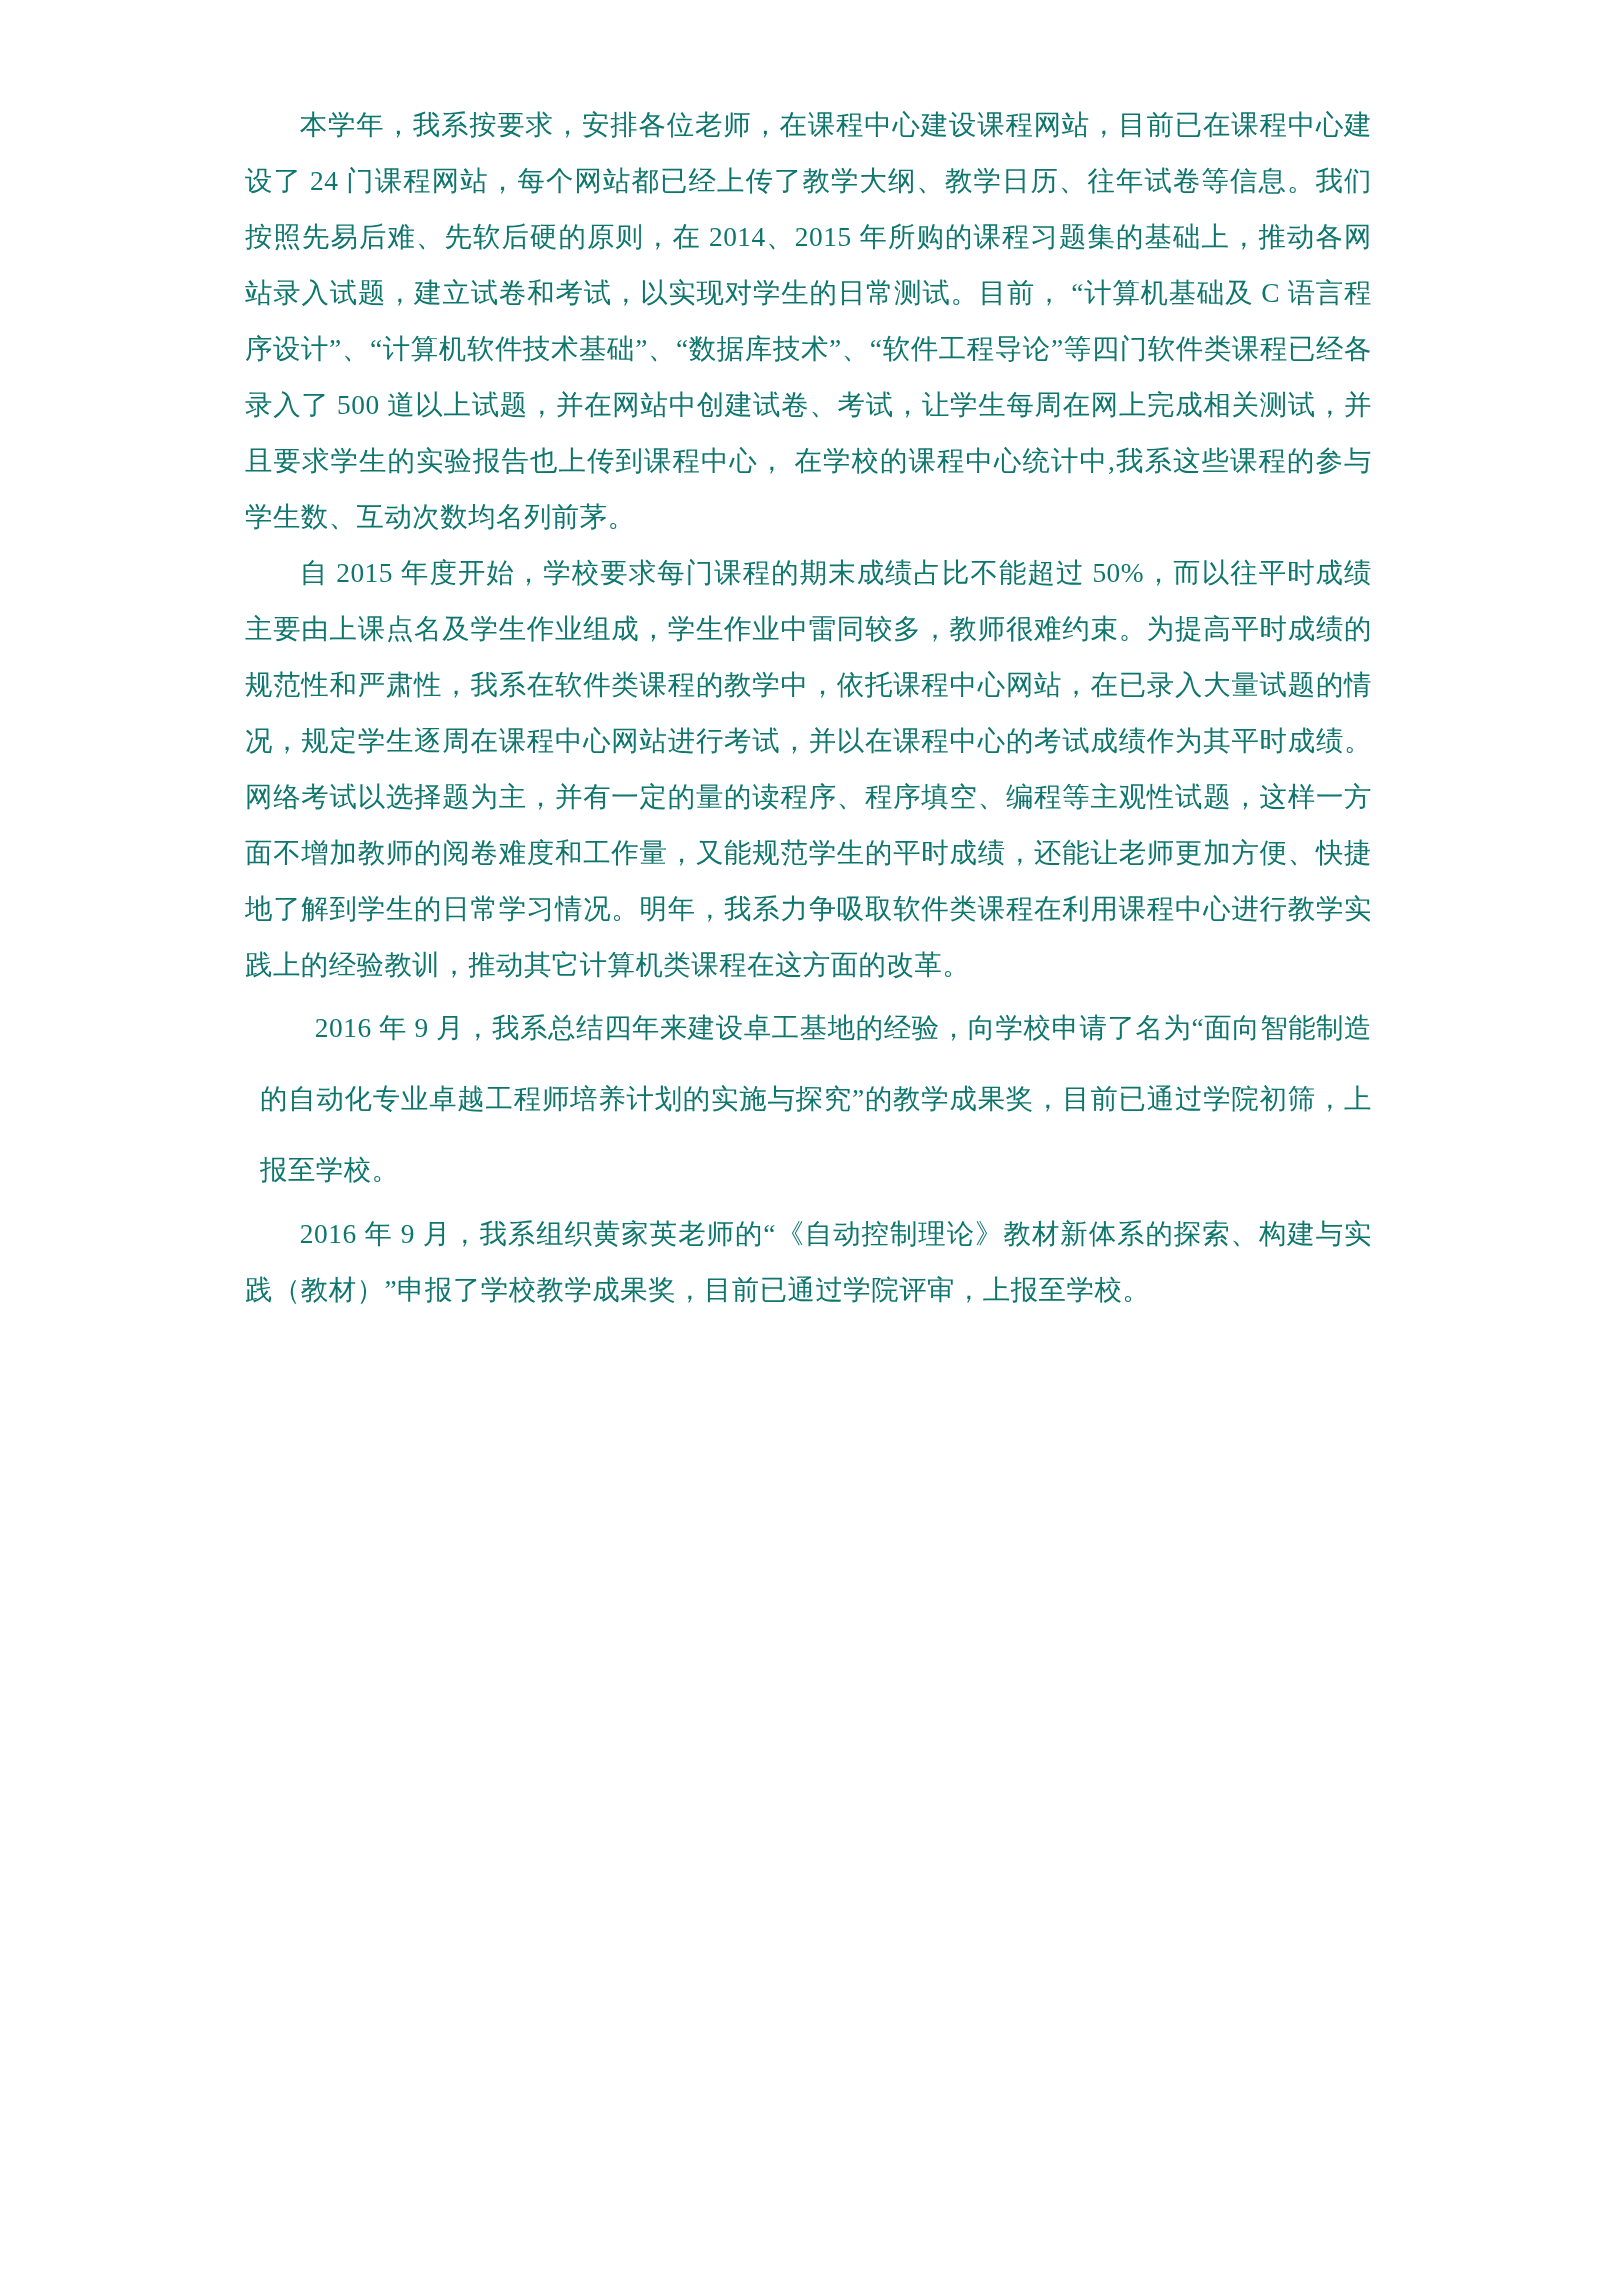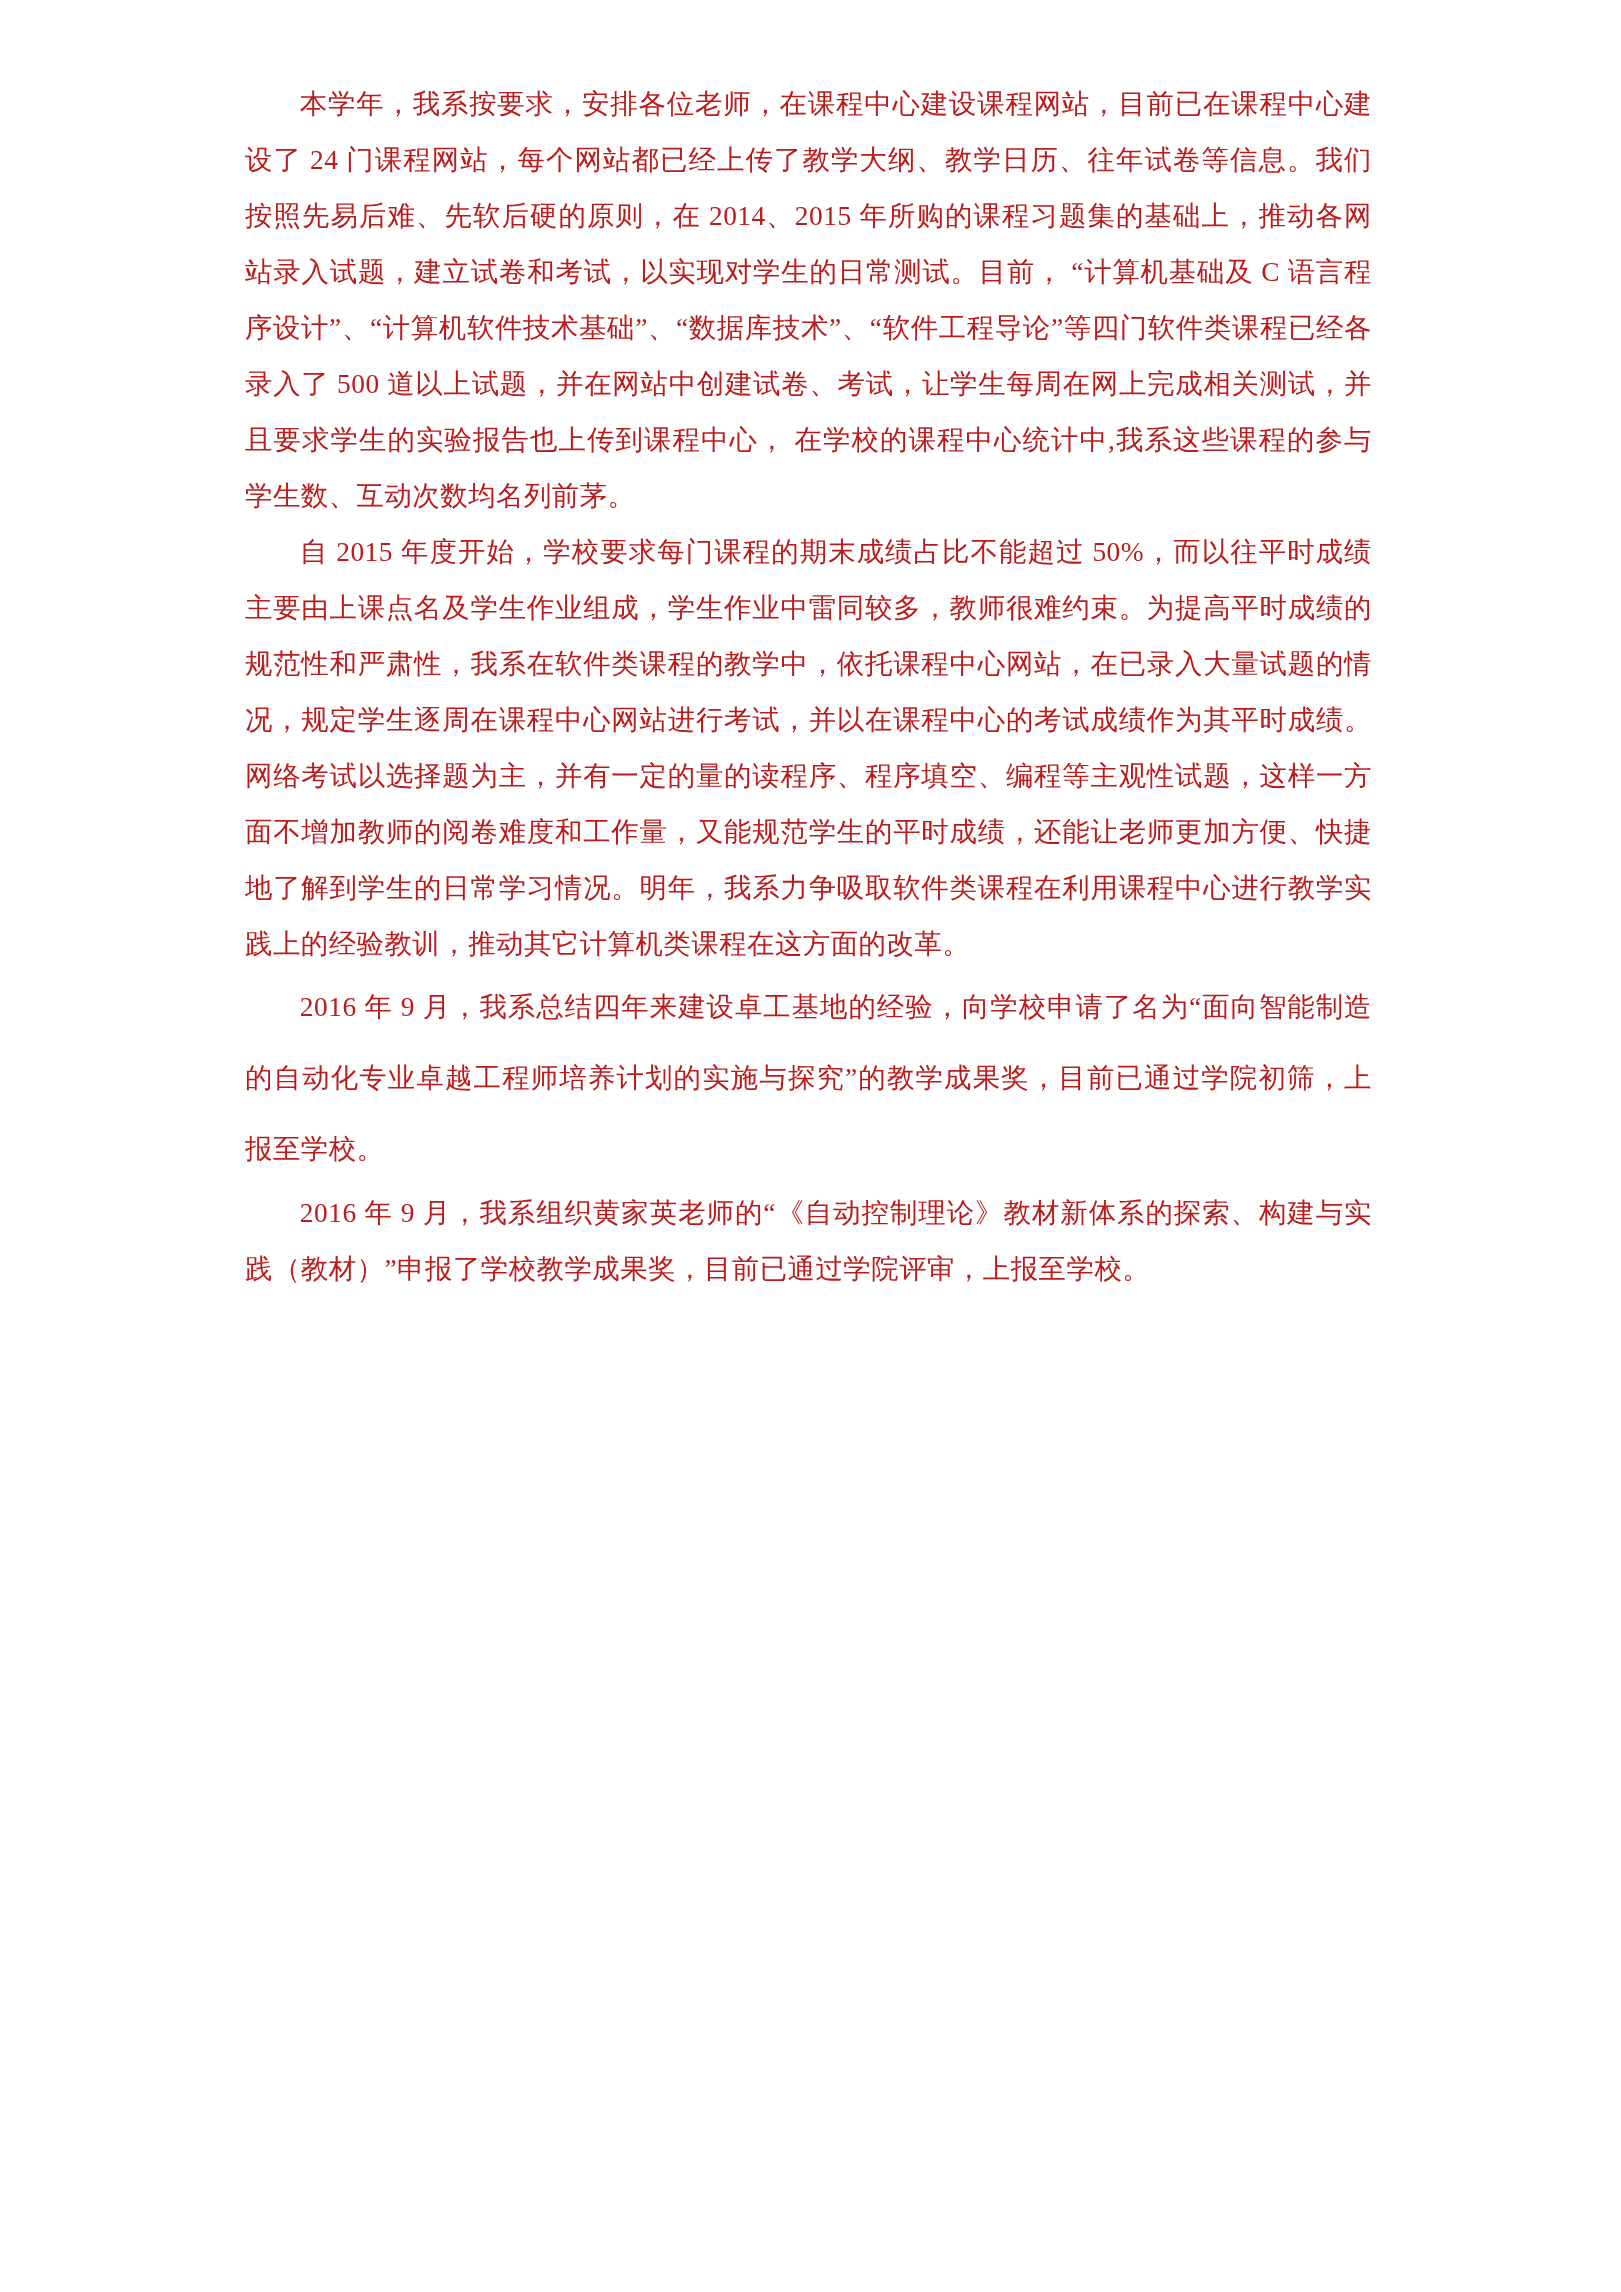--- a/index.html
+++ b/index.html
@@ -14,35 +14,36 @@
     font-family: "Liberation Serif", "DejaVu Serif", serif;
   }
   .page {
     position: absolute;
     left: 0;
     top: 0;
     width: 1621px;
     height: 2293px;
     background: #ffffff;
     box-sizing: border-box;
-    padding: 76px 249px 0 245px;
-    color: #b91c1c;
+    padding: 97px 249px 0 245px;
+    color: #0f766e;
   }
   .para {
     margin: 0;
     font-size: 27.4px;
     line-height: 56px;
     text-indent: 2em;
     text-align: justify;
     text-justify: inter-ideograph;
     letter-spacing: 0.5px;
     word-break: break-all;
   }
   .para.loose {
     line-height: 71px;
+    margin-left: 15px;
   }
 </style>
 </head>
 <body>
 
 <div class="page">
   <p class="para">本学年，我系按要求，安排各位老师，在课程中心建设课程网站，目前已在课程中心建设了 24 门课程网站，每个网站都已经上传了教学大纲、教学日历、往年试卷等信息。我们按照先易后难、先软后硬的原则，在 2014、2015 年所购的课程习题集的基础上，推动各网站录入试题，建立试卷和考试，以实现对学生的日常测试。目前， “计算机基础及 C 语言程序设计”、“计算机软件技术基础”、“数据库技术”、“软件工程导论”等四门软件类课程已经各录入了 500 道以上试题，并在网站中创建试卷、考试，让学生每周在网上完成相关测试，并且要求学生的实验报告也上传到课程中心， 在学校的课程中心统计中,我系这些课程的参与学生数、互动次数均名列前茅。</p>
   <p class="para">自 2015 年度开始，学校要求每门课程的期末成绩占比不能超过 50%，而以往平时成绩主要由上课点名及学生作业组成，学生作业中雷同较多，教师很难约束。为提高平时成绩的规范性和严肃性，我系在软件类课程的教学中，依托课程中心网站，在已录入大量试题的情况，规定学生逐周在课程中心网站进行考试，并以在课程中心的考试成绩作为其平时成绩。网络考试以选择题为主，并有一定的量的读程序、程序填空、编程等主观性试题，这样一方面不增加教师的阅卷难度和工作量，又能规范学生的平时成绩，还能让老师更加方便、快捷地了解到学生的日常学习情况。明年，我系力争吸取软件类课程在利用课程中心进行教学实践上的经验教训，推动其它计算机类课程在这方面的改革。</p>
   <p class="para loose">2016 年 9 月，我系总结四年来建设卓工基地的经验，向学校申请了名为“面向智能制造的自动化专业卓越工程师培养计划的实施与探究”的教学成果奖，目前已通过学院初筛，上报至学校。</p>
   <p class="para">2016 年 9 月，我系组织黄家英老师的“《自动控制理论》教材新体系的探索、构建与实践（教材）”申报了学校教学成果奖，目前已通过学院评审，上报至学校。</p>

